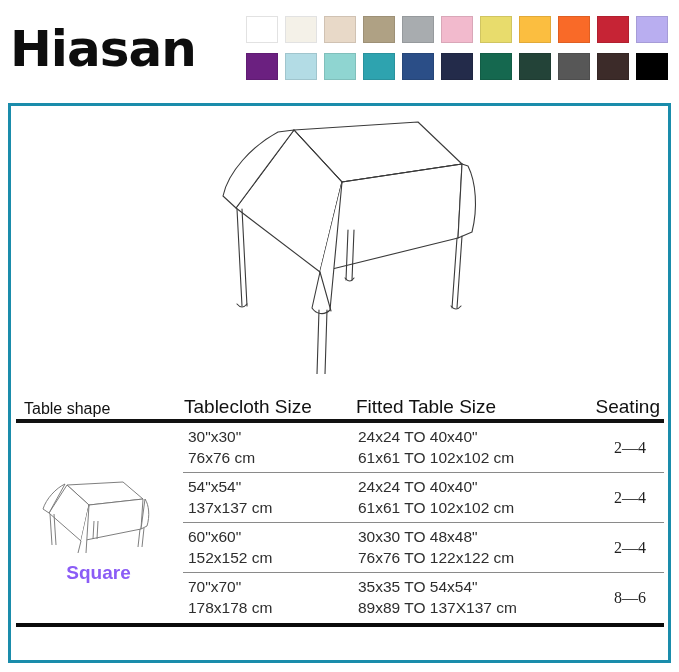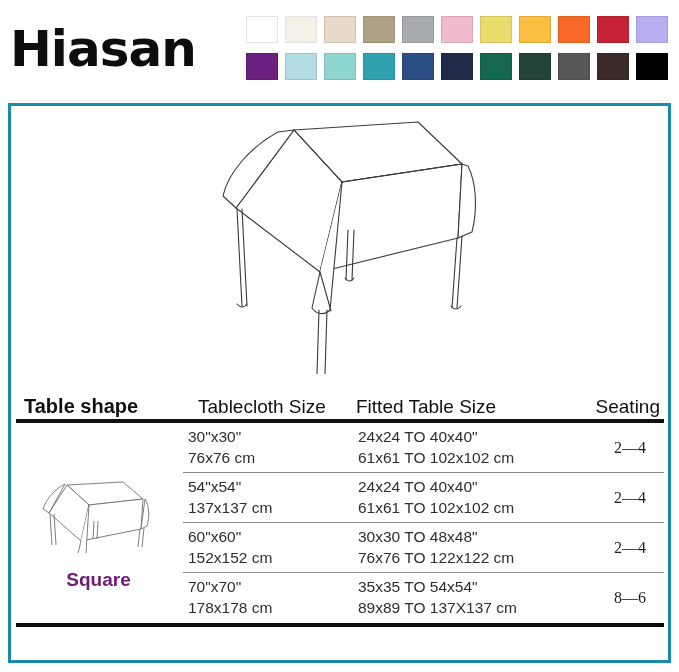--- a/index.html
+++ b/index.html
@@ -91,22 +91,22 @@
     position: relative;
     height: 34px;
   }
   .th {
     position: absolute;
     bottom: 0;
     font-size: 19px;
     color: #111111;
     white-space: nowrap;
   }
-  .th.shape  { left: 8px;  font-weight: bold; font-size: 20px; text-align: center; }
-  .th.cloth  { left: 182px; }
+  .th.shape  { left: 8px;  font-weight: normal; font-size: 16px; text-align: center; }
+  .th.cloth  { left: 168px; }
   .th.fitted { left: 340px; }
   .th.seat   { right: 4px; }
 
   .head-rule {
     height: 0;
     border-top: 3px solid #111111;
     border-bottom: 1px solid #111111;
     margin-top: 1px;
     margin-bottom: 0;
   }
@@ -156,24 +156,24 @@
     left: 0;
     top: 36px;
     width: 165px;
     height: 200px;
     text-align: center;
   }
   #shape-icon {
     margin-top: 20px;
   }
   #shape-label {
-    margin-top: 12px;
+    margin-top: 5px;
     font-size: 19px;
     font-weight: bold;
-    color: #701a75;
+    color: #8b5cf6;
   }
 </style>
 </head>
 <body>
 
 <div id="header">
   <div id="brand-logo">Hiasan</div>
 
   <div id="swatch-panel">
     <div class="swatch-row">

